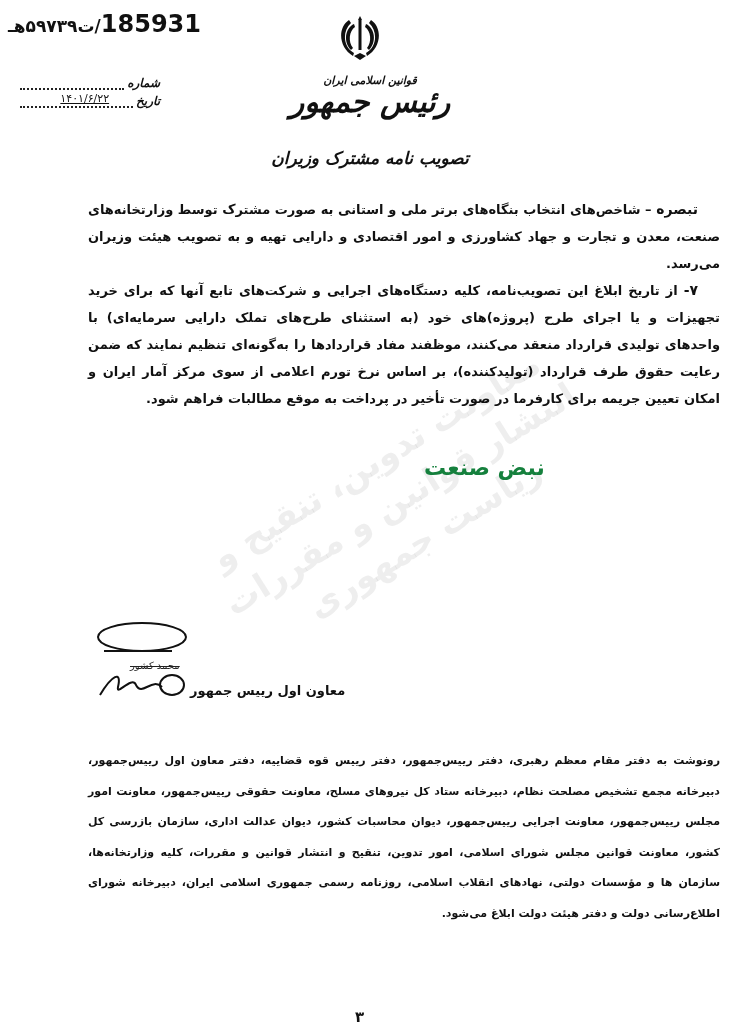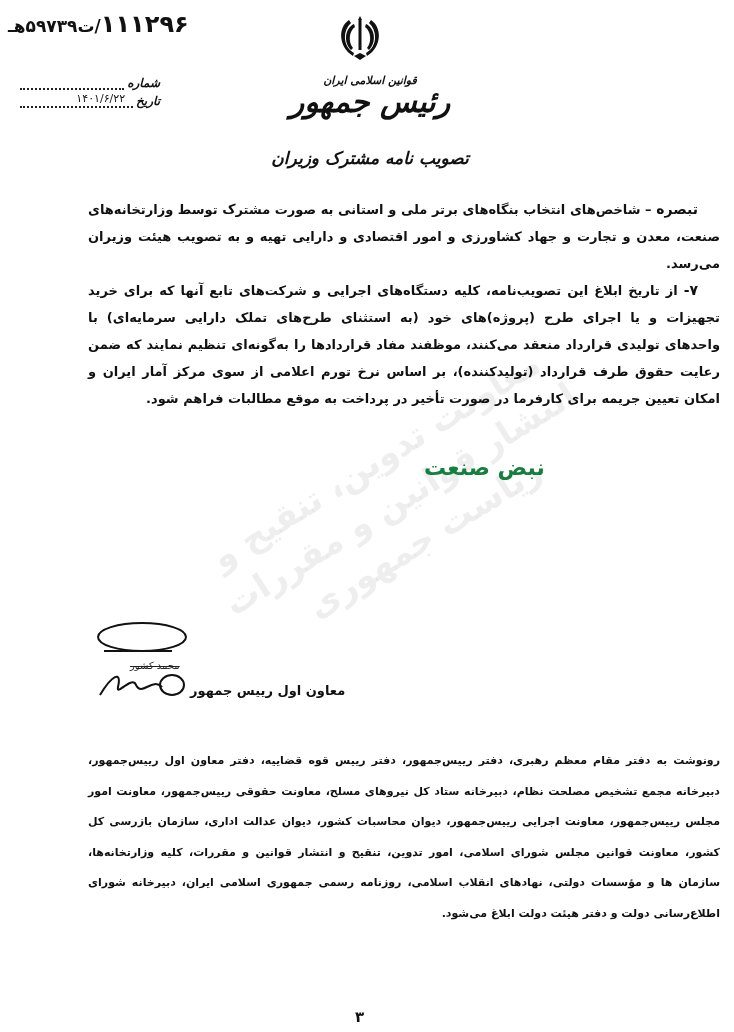--- a/index.html
+++ b/index.html
@@ -10,21 +10,21 @@
   .abs { position: absolute; }
   .ref-number {
     left: 8px; top: 10px; font-size: 17px; font-weight: bold; direction: rtl;
     white-space: nowrap; letter-spacing: 0.5px;
   }
   .ref-number .big { font-size: 24px; }
   .meta-block { left: 20px; top: 72px; width: 140px; direction: rtl; font-size: 11px; }
   .meta-row { display: flex; align-items: flex-end; gap: 3px; height: 18px; }
   .meta-label { font-family: "DejaVu Serif", serif; font-style: italic; font-weight: bold; font-size: 12px; }
   .meta-dots { flex: 1; border-bottom: 2px dotted #222; height: 12px; position: relative; font-size: 11px; text-align: center; }
-  .meta-dots span { position: absolute; right: 8px; bottom: 1px; }
+  .meta-dots span { position: absolute; right: 24px; bottom: 1px; text-decoration: underline; }
 
   .emblem { left: 339px; top: 12px; width: 42px; height: 50px; }
   .header-center { left: 230px; width: 280px; text-align: center; direction: rtl; font-family: "DejaVu Serif", serif; font-weight: bold; }
   .h-republic { top: 74px; font-size: 11px; font-style: italic; }
   .h-president { top: 84px; font-size: 30px; font-style: italic; letter-spacing: 1px; }
   .h-approval { top: 148px; font-size: 17px; font-style: italic; }
 
   .body-text {
     left: 88px; width: 632px; direction: rtl; text-align: justify;
     font-size: 13px; font-weight: bold; line-height: 27px;
@@ -50,21 +50,21 @@
     left: 88px; width: 632px; top: 746px; direction: rtl; text-align: justify;
     font-size: 11px; font-weight: bold; line-height: 30.5px;
   }
   .cc-text p { margin: 0; }
   .page-number { left: 355px; top: 1008px; font-size: 15px; font-weight: bold; }
 </style>
 </head>
 <body>
 
 <div class="abs ref-number">
-  <span class="big">۱۱۱۲۹۶</span><span>/ت۵۹۷۳۹هـ</span>
+  <span class="big">185931</span><span>/ت۵۹۷۳۹هـ</span>
 </div>
 
 <div class="abs meta-block">
   <div class="meta-row">
     <span class="meta-label">شماره</span>
     <span class="meta-dots"></span>
   </div>
   <div class="meta-row">
     <span class="meta-label">تاریخ</span>
     <span class="meta-dots">

